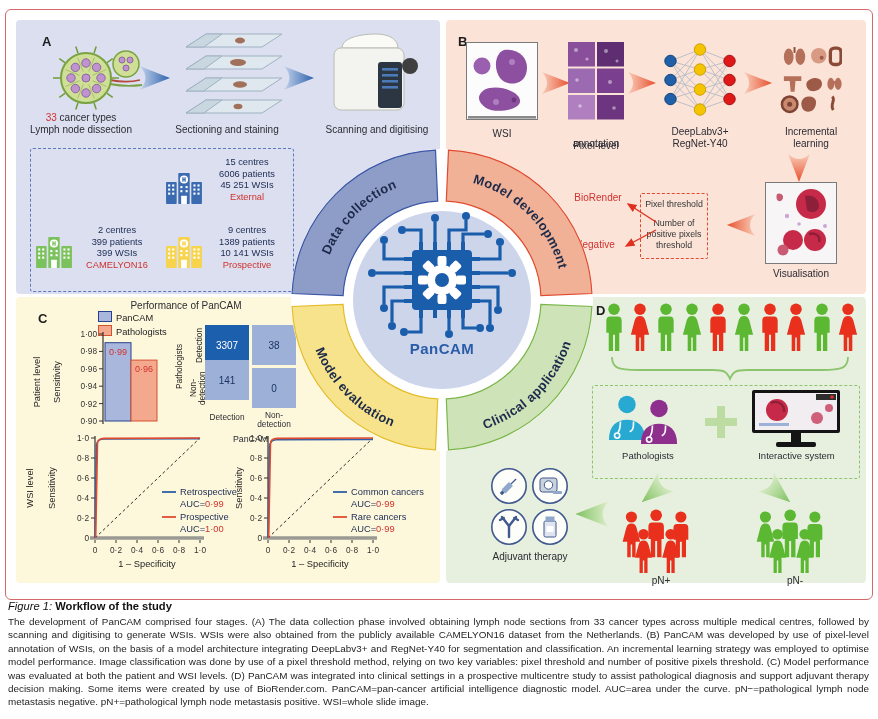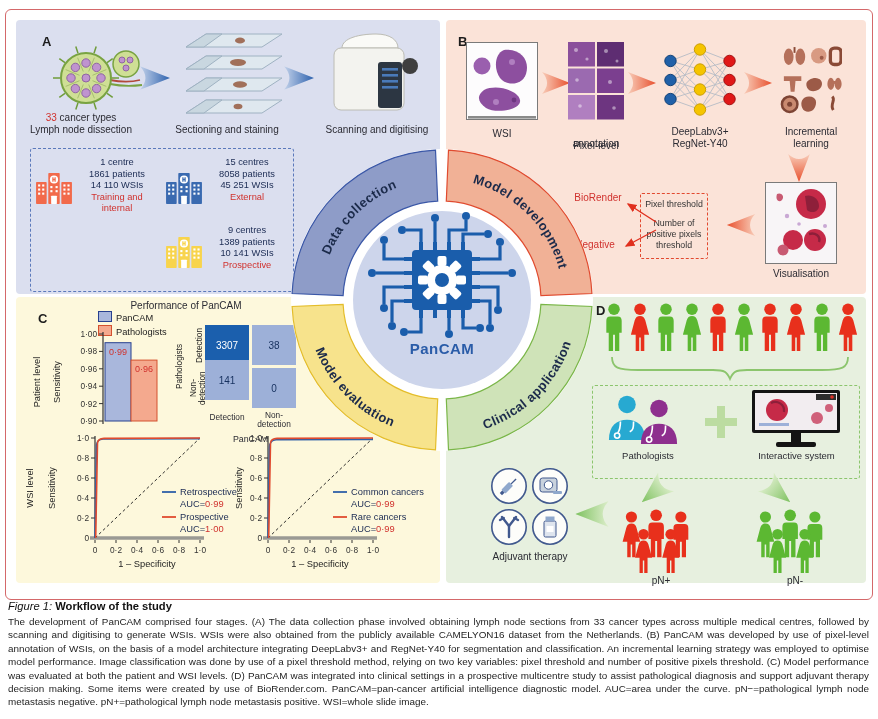--- a/index.html
+++ b/index.html
@@ -192,40 +192,40 @@
           <rect x="52" y="36" width="16" height="2.6"></rect>
           <rect x="52" y="42" width="16" height="2.6"></rect>
           <rect x="52" y="48" width="16" height="2.6"></rect>
           <rect x="52" y="54" width="16" height="2.6"></rect>
         </g>
       <circle cx="80" cy="34" r="8" fill="#3f3f3f"></circle>
     </svg>
     <div class="lbl" style="left:296px;top:104px;width:130px">Scanning and digitising</div>
 
     <div class="dash-blue" style="left:14px;top:128px;width:262px;height:142px">
-      <div class="card" style="left:2px;top:8px">
-        <svg class="abs" style="left:2px;top:16px" width="38" height="31" viewBox="0 0 46 38">
-            <use href="#sym-hospital" fill="#f26a4b"></use>
-          </svg>
-        <div class="txt">
-          <div>1 centre</div>
-          <div>1861 patients</div>
-          <div>14 110 WSIs</div>
-          <div class="tag">Training and internal</div>
-        </div>
-      </div>
       <div class="card" style="left:132px;top:8px">
         <svg class="abs" style="left:2px;top:16px" width="38" height="31" viewBox="0 0 46 38">
             <use href="#sym-hospital" fill="#3a6ab0"></use>
           </svg>
         <div class="txt">
           <div>15 centres</div>
-          <div>8058 patients</div>
+          <div>6006 patients</div>
           <div>45 251 WSIs</div>
           <div class="tag">External</div>
+        </div>
+      </div>
+      <div class="card" style="left:2px;top:76px">
+        <svg class="abs" style="left:2px;top:12px" width="38" height="31" viewBox="0 0 46 38">
+            <use href="#sym-hospital" fill="#7cc25c"></use>
+          </svg>
+        <div class="txt">
+          <div>2 centres</div>
+          <div>399 patients</div>
+          <div>399 WSIs</div>
+          <div class="tag">CAMELYON16</div>
         </div>
       </div>
       <div class="card" style="left:132px;top:76px">
         <svg class="abs" style="left:2px;top:12px" width="38" height="31" viewBox="0 0 46 38">
             <use href="#sym-hospital" fill="#f8d44c"></use>
           </svg>
         <div class="txt">
           <div>9 centres</div>
           <div>1389 patients</div>
           <div>10 141 WSIs</div>

